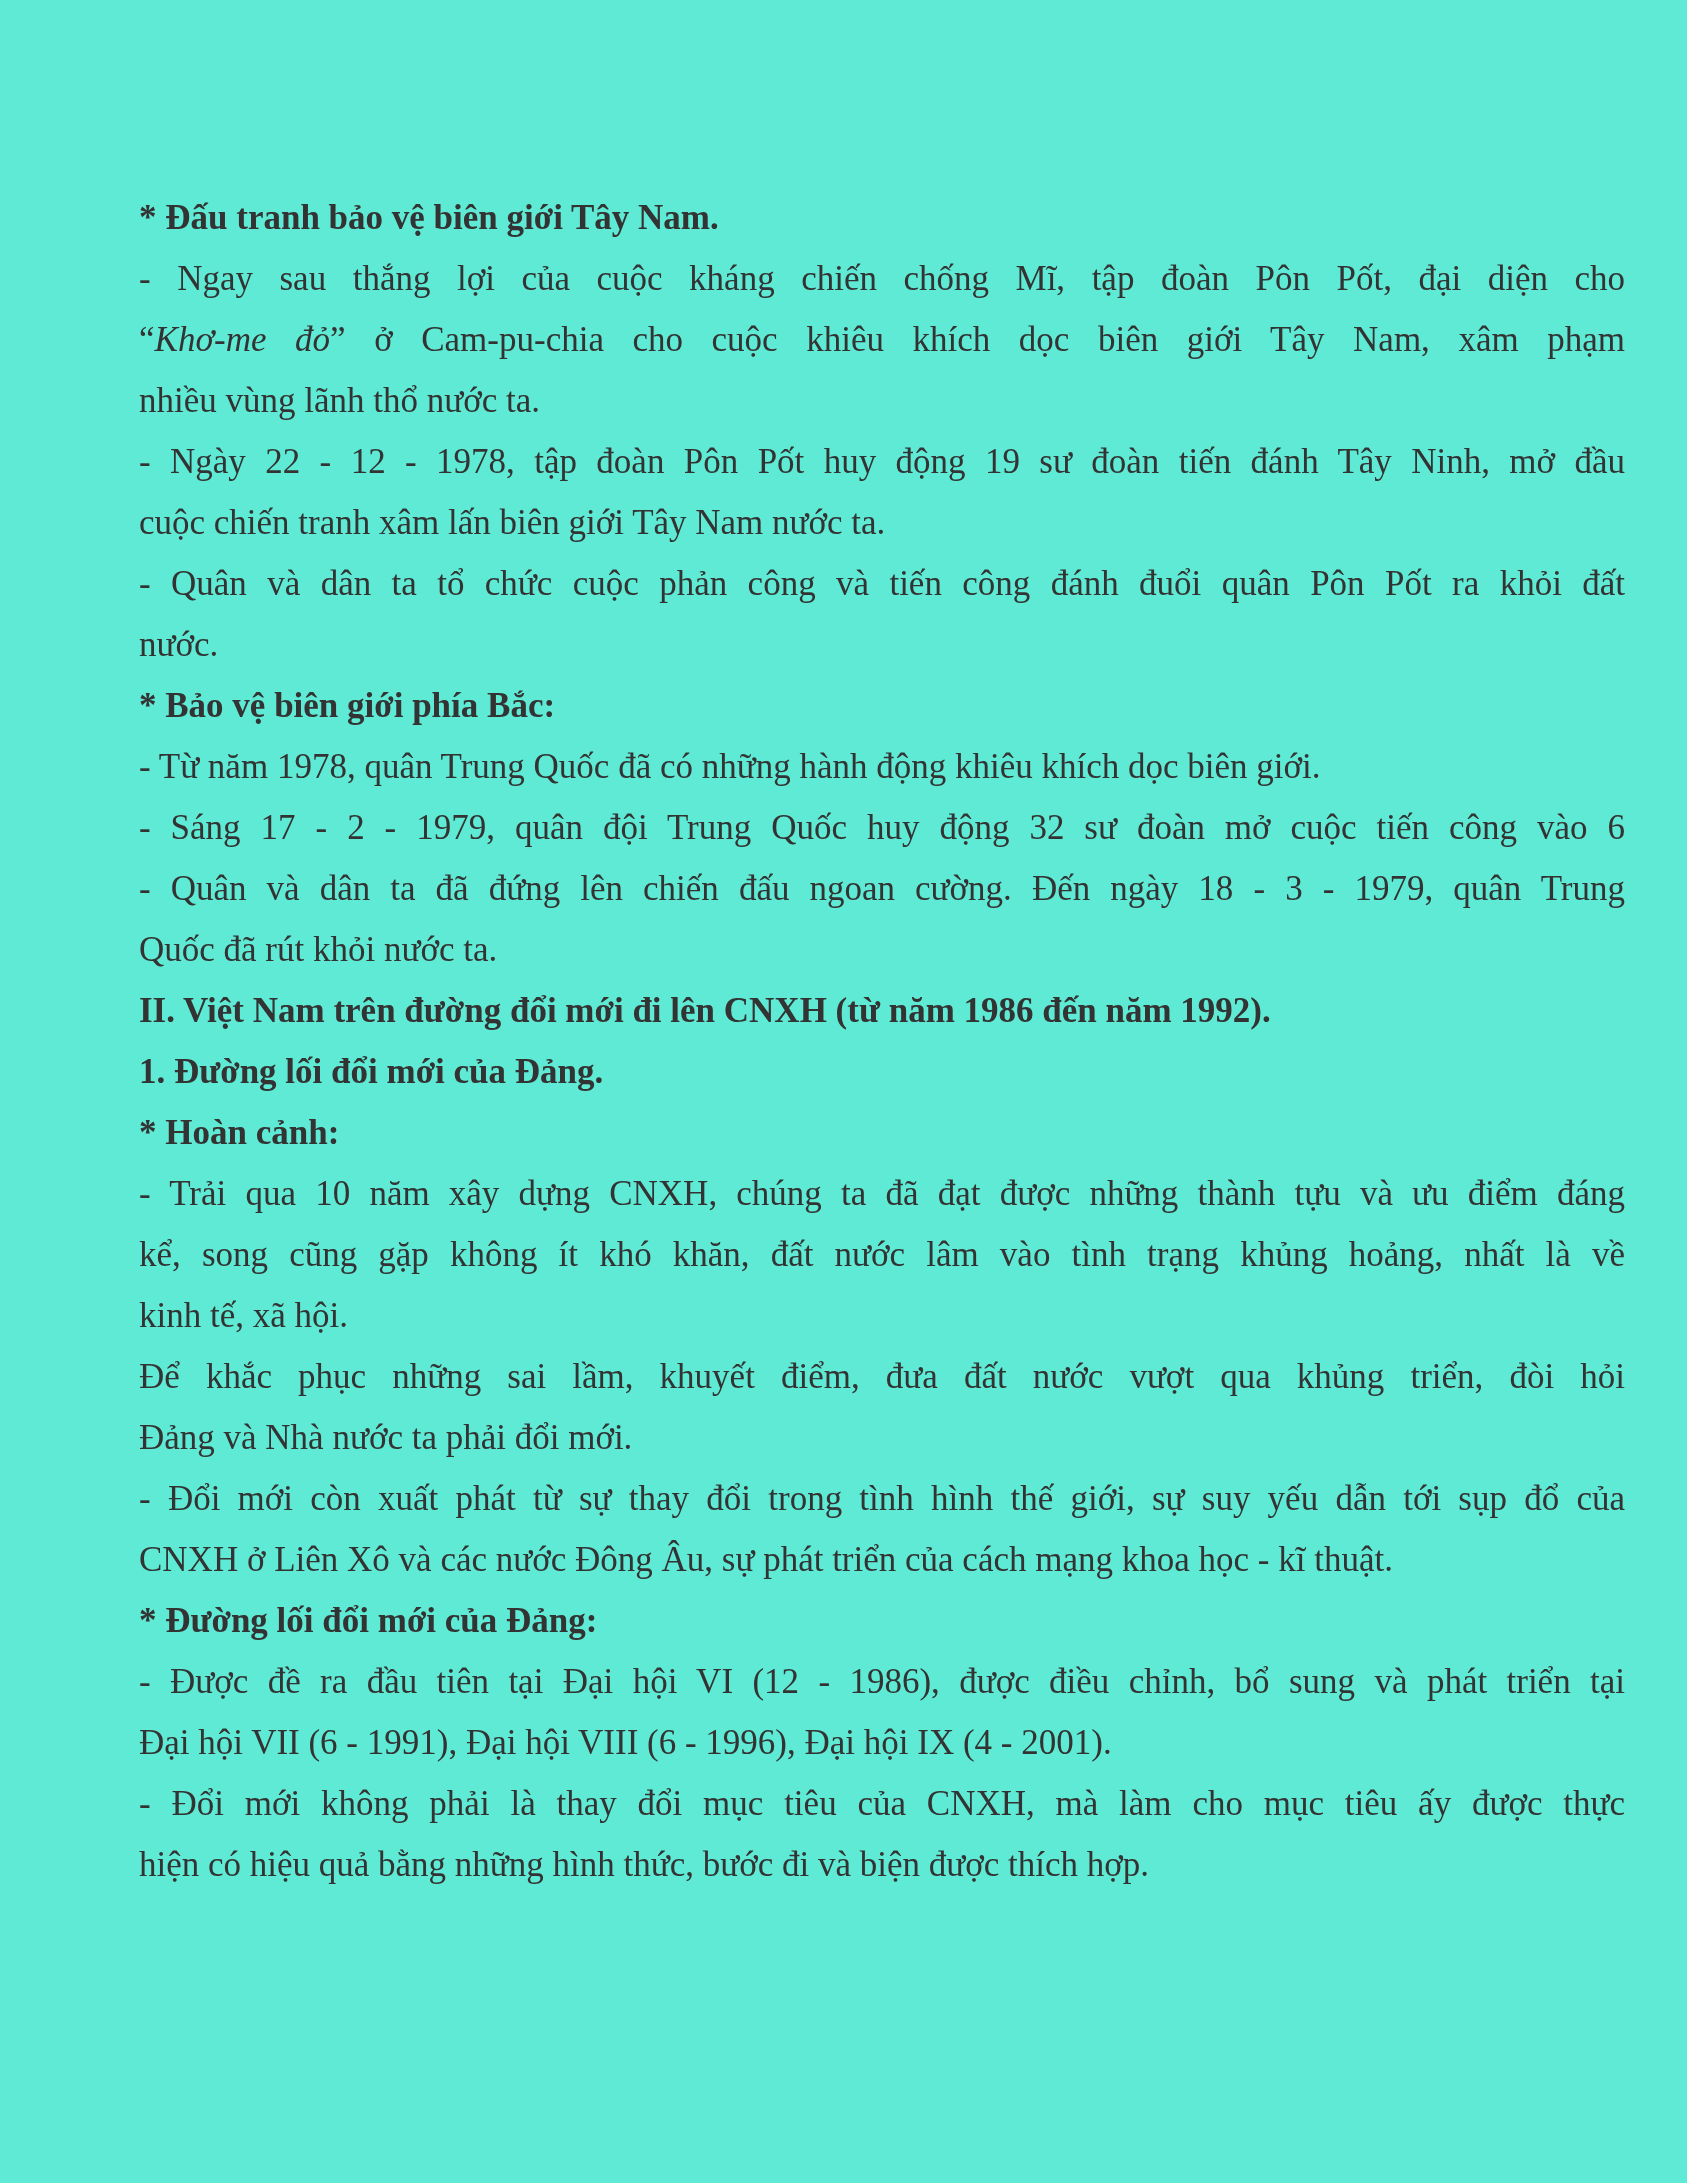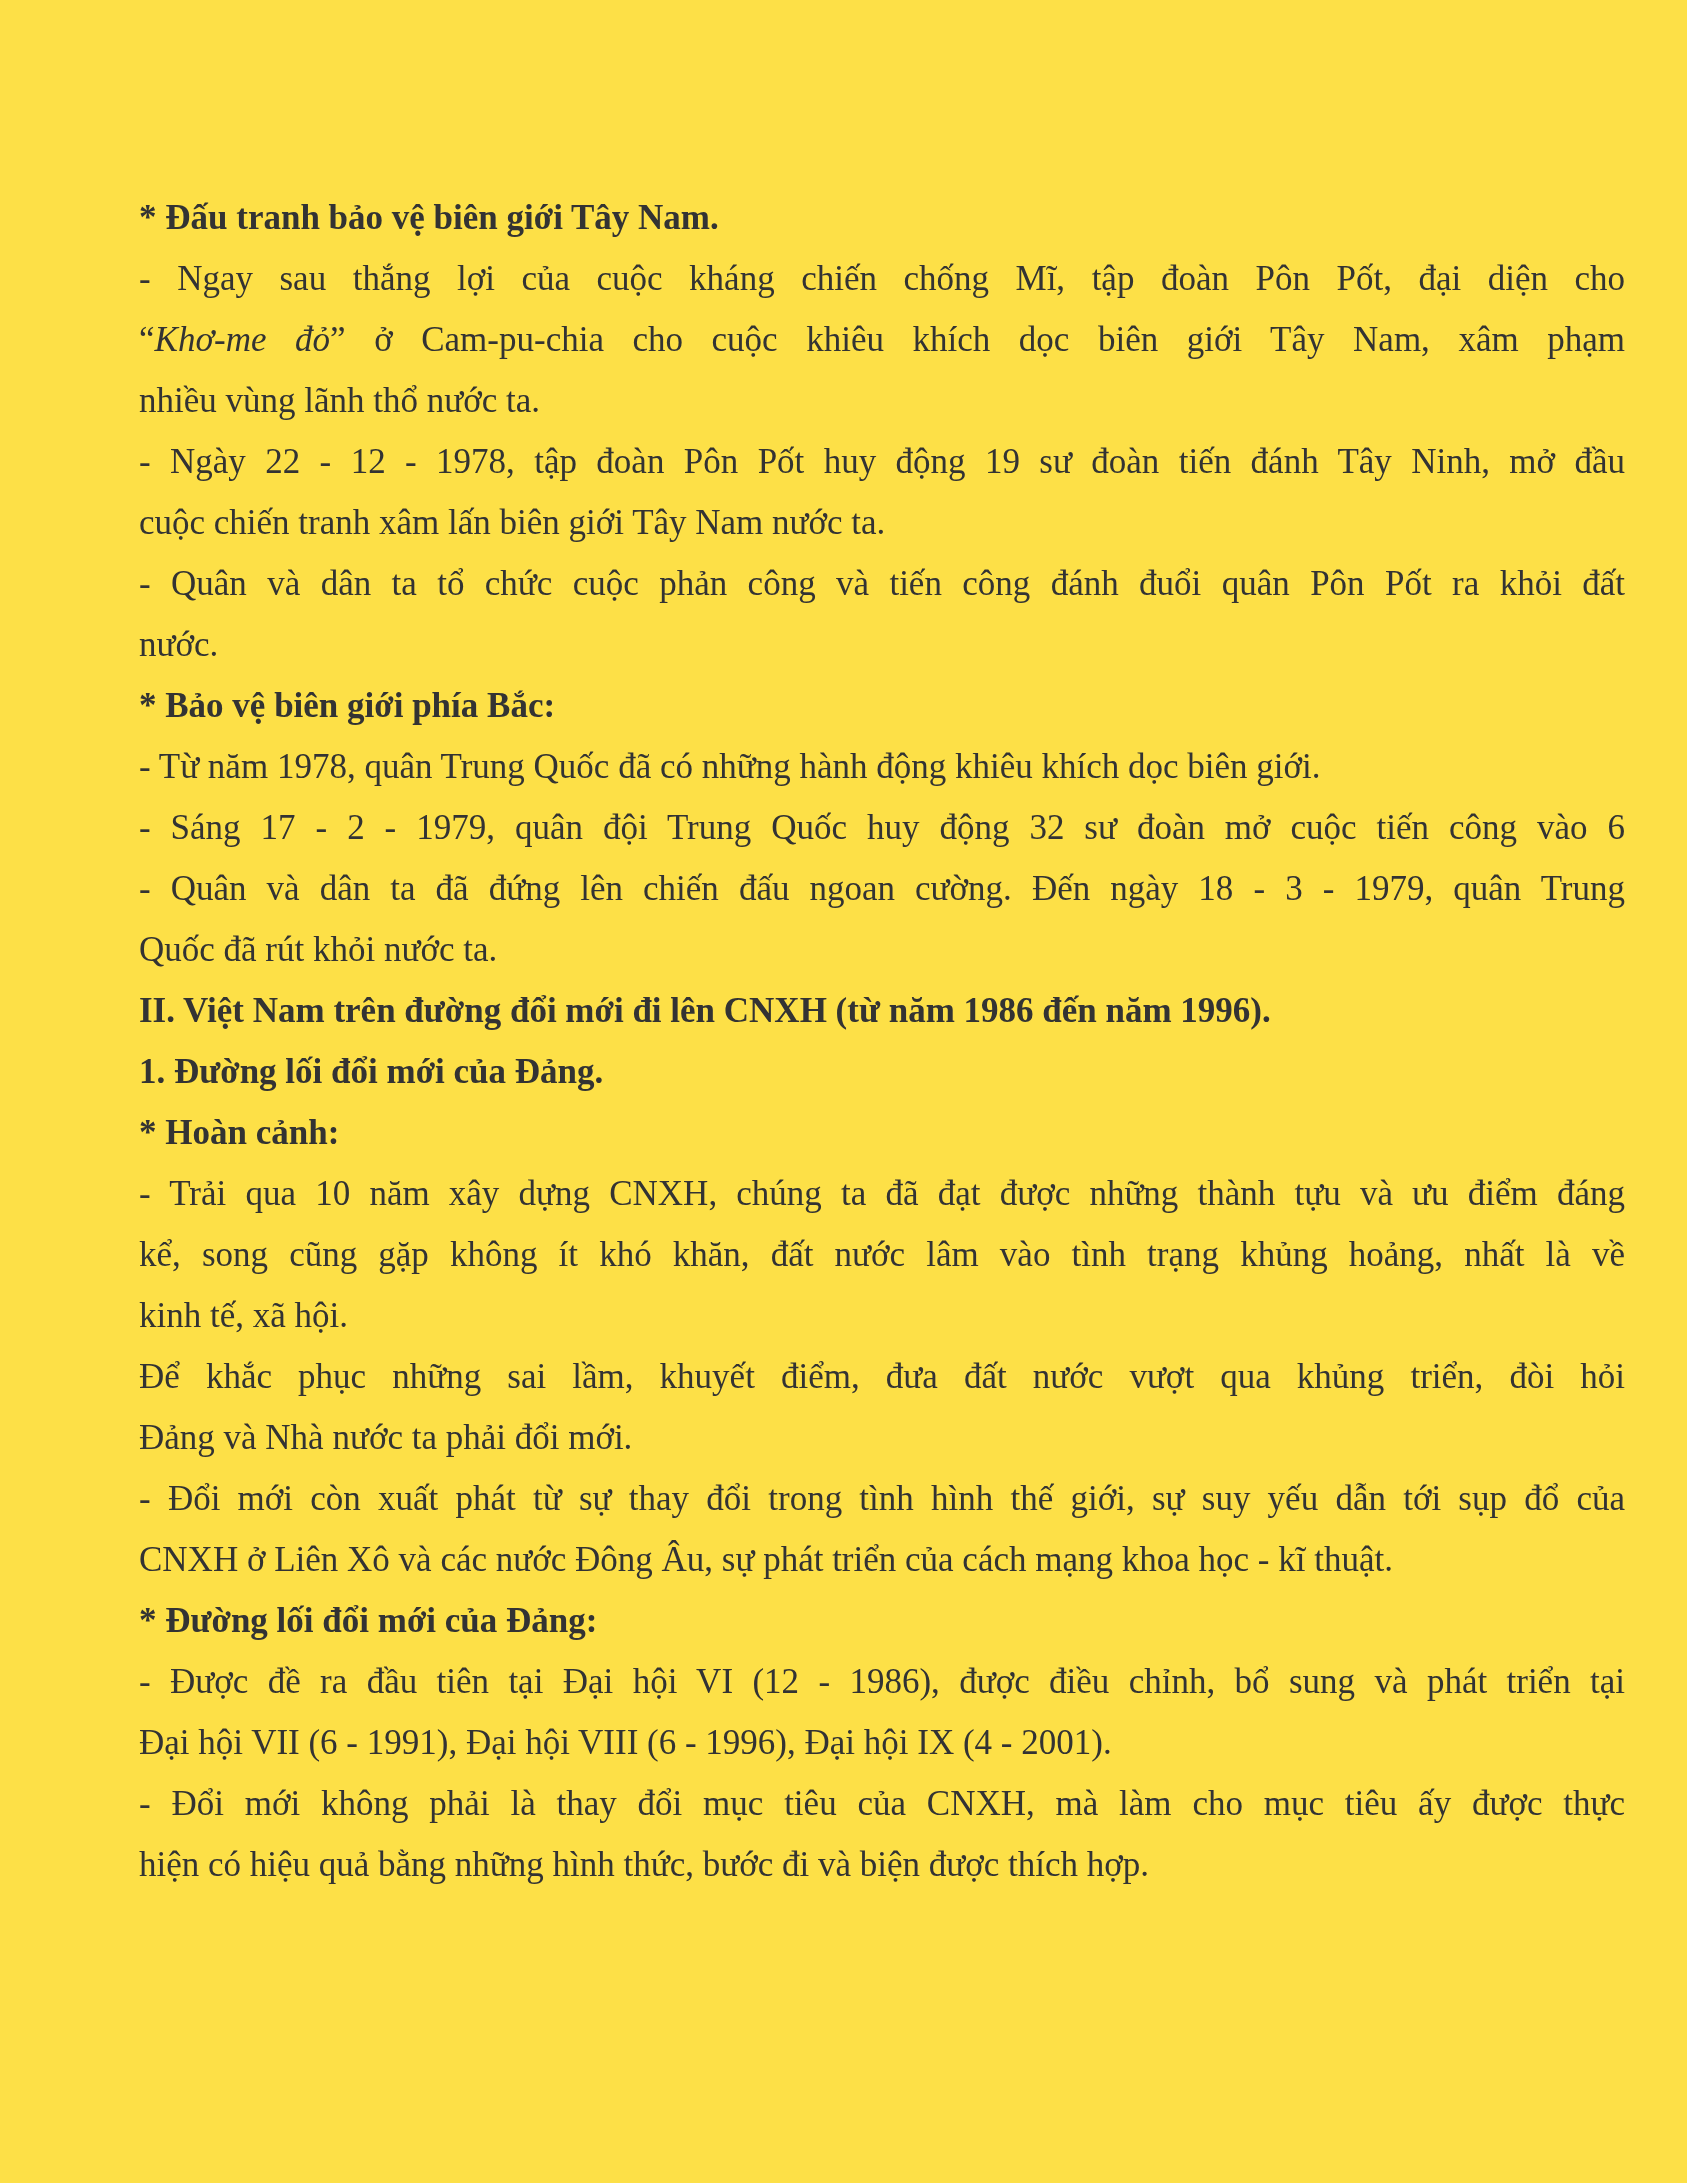--- a/index.html
+++ b/index.html
@@ -4,21 +4,21 @@
 <style>
   html, body {
     margin: 0;
     padding: 0;
     background: #ffffff;
   }
   .page {
     position: relative;
     width: 1687px;
     height: 2183px;
-    background: #fde047;
+    background: #5eead4;
     box-sizing: border-box;
     padding: 187px 62px 0 139px;
     font-family: "Liberation Serif", "DejaVu Serif", serif;
     color: #333333;
     overflow: hidden;
   }
   .doc-line {
     font-size: 35px;
     line-height: 61px;
     height: 61px;
@@ -44,21 +44,21 @@
       <div class="doc-line"><span>nhiều vùng lãnh thổ nước ta.</span></div>
       <div class="doc-line justify"><span>- Ngày 22 - 12 - 1978, tập đoàn Pôn Pốt huy động 19 sư đoàn tiến đánh Tây Ninh, mở đầu</span></div>
       <div class="doc-line"><span>cuộc chiến tranh xâm lấn biên giới Tây Nam nước ta.</span></div>
       <div class="doc-line justify"><span>- Quân và dân ta tổ chức cuộc phản công và tiến công đánh đuổi quân Pôn Pốt ra khỏi đất</span></div>
       <div class="doc-line"><span>nước.</span></div>
       <div class="doc-line bold"><span>* Bảo vệ biên giới phía Bắc:</span></div>
       <div class="doc-line"><span>- Từ năm 1978, quân Trung Quốc đã có những hành động khiêu khích dọc biên giới.</span></div>
       <div class="doc-line justify"><span>- Sáng 17 - 2 - 1979, quân đội Trung Quốc huy động 32 sư đoàn mở cuộc tiến công vào 6</span></div>
       <div class="doc-line justify"><span>- Quân và dân ta đã đứng lên chiến đấu ngoan cường. Đến ngày 18 - 3 - 1979, quân Trung</span></div>
       <div class="doc-line"><span>Quốc đã rút khỏi nước ta.</span></div>
-      <div class="doc-line bold"><span>II. Việt Nam trên đường đổi mới đi lên CNXH (từ năm 1986 đến năm 1996).</span></div>
+      <div class="doc-line bold"><span>II. Việt Nam trên đường đổi mới đi lên CNXH (từ năm 1986 đến năm 1992).</span></div>
       <div class="doc-line bold"><span>1. Đường lối đổi mới của Đảng.</span></div>
       <div class="doc-line bold"><span>* Hoàn cảnh:</span></div>
       <div class="doc-line justify"><span>- Trải qua 10 năm xây dựng CNXH, chúng ta đã đạt được những thành tựu và ưu điểm đáng</span></div>
       <div class="doc-line justify"><span>kể, song cũng gặp không ít khó khăn, đất nước lâm vào tình trạng khủng hoảng, nhất là về</span></div>
       <div class="doc-line"><span>kinh tế, xã hội.</span></div>
       <div class="doc-line justify"><span>Để khắc phục những sai lầm, khuyết điểm, đưa đất nước vượt qua khủng triển, đòi hỏi</span></div>
       <div class="doc-line"><span>Đảng và Nhà nước ta phải đổi mới.</span></div>
       <div class="doc-line justify"><span>- Đổi mới còn xuất phát từ sự thay đổi trong tình hình thế giới, sự suy yếu dẫn tới sụp đổ của</span></div>
       <div class="doc-line"><span>CNXH ở Liên Xô và các nước Đông Âu, sự phát triển của cách mạng khoa học - kĩ thuật.</span></div>
       <div class="doc-line bold"><span>* Đường lối đổi mới của Đảng:</span></div>

